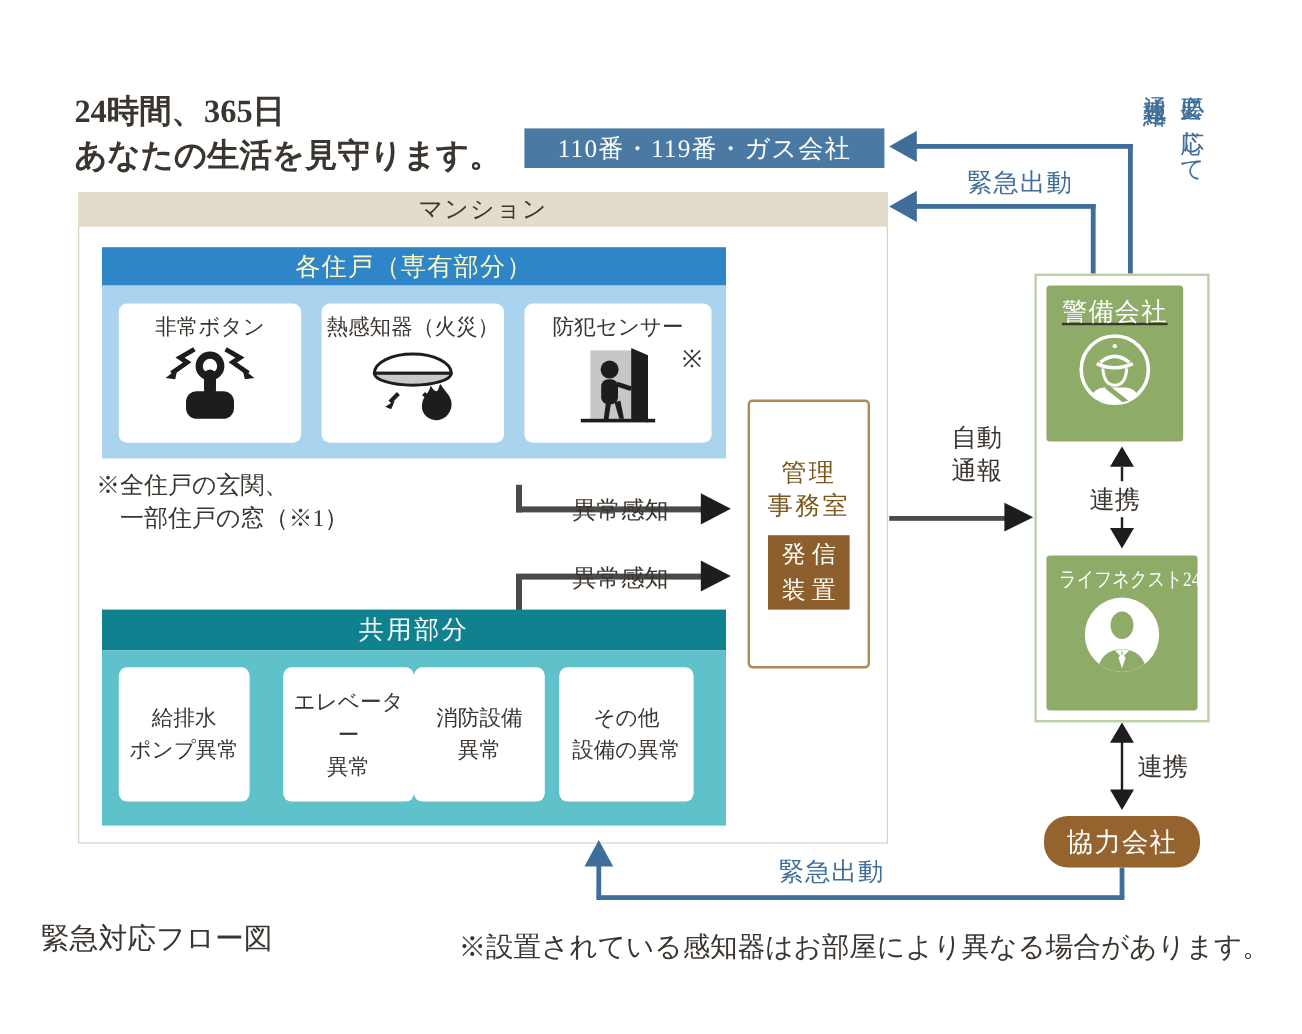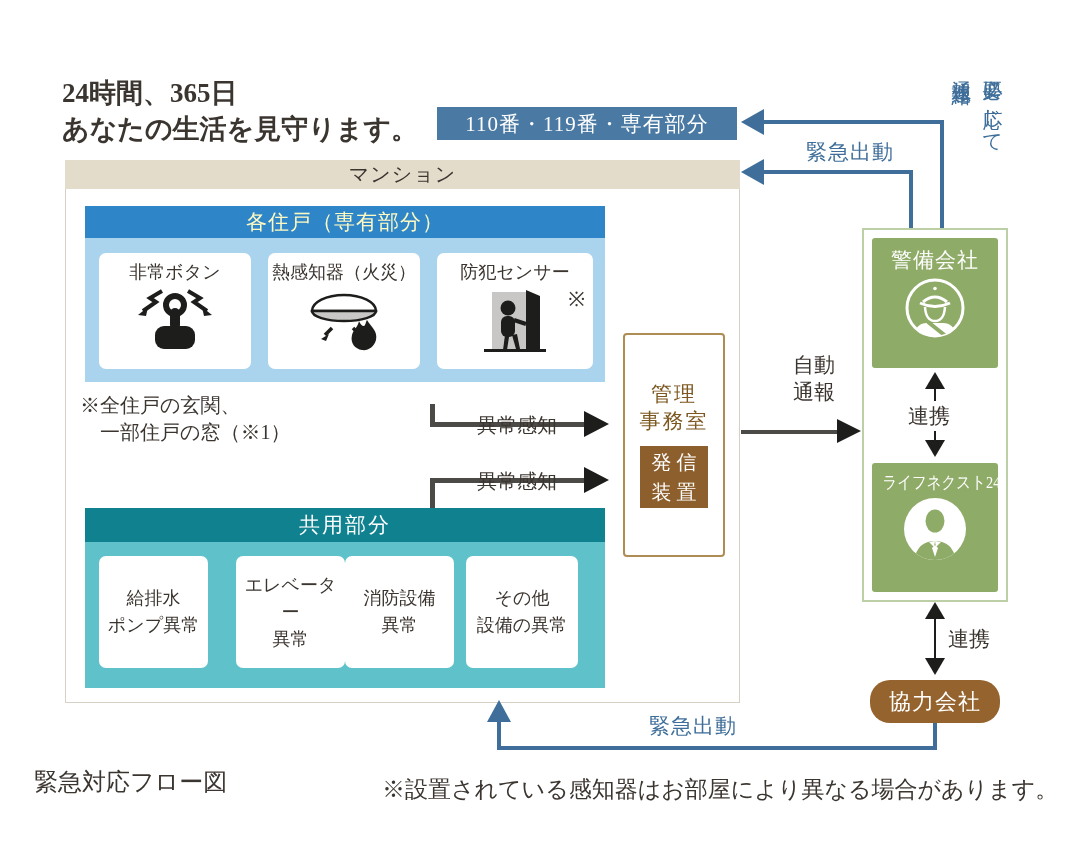--- a/index.html
+++ b/index.html
@@ -87,21 +87,21 @@
   
   #auto-lbl{left:778px;top:352px;width:72px;text-align:center;font-size:21px;line-height:1.3;}
   #auto-line{left:741px;top:430px;width:97px;height:4px;background:#4C4A46;}
   #auto-head{left:837px;top:419px;width:0;height:0;border-top:12px solid transparent;
              border-bottom:12px solid transparent;border-left:24px solid #1D1D1B;}
 
   
   #right-outer{left:862px;top:228px;width:146px;height:374px;background:#fff;
                border:2px solid #BCCFA6;box-sizing:border-box;}
   .gbox{background:#8FAB68;border-radius:3px;}
-  #security-box{left:872px;top:238px;width:126px;height:130px;}
+  #security-box{left:872px;top:238px;width:114px;height:130px;text-decoration:underline;}
   #lifenext-box{left:872px;top:463px;width:126px;height:129px;}
   .gbox-label{display:block;text-align:center;color:#fff;font-size:21px;margin-top:8px;
               letter-spacing:1px;white-space:nowrap;}
   #lifenext-box .gbox-label{font-size:17px;letter-spacing:0;}
   .condensed{display:inline-block;transform:scaleX(0.85);transform-origin:center;}
   .gbox svg{display:block;margin:1px auto 0;}
 
   
   .stem{width:2px;background:#1D1D1B;}
   #coop1-stem{left:934px;top:389px;height:52px;}
@@ -132,21 +132,21 @@
 </head>
 <body>
 
 <div class="page">
 
   <div class="abs" id="title">
     <span>24時間、365日</span><br>
     <span>あなたの生活を見守ります。</span>
   </div>
 
-  <div class="abs ctr" id="contacts-box">110番・119番・専有部分</div>
+  <div class="abs ctr" id="contacts-box">110番・119番・ガス会社</div>
 
   <div class="abs tri-left" id="arr-contacts"></div>
   <div class="abs bl" id="l1h"></div>
   <div class="abs bl" id="l1v"></div>
   <div class="abs tri-left" id="arr-mansion"></div>
   <div class="abs bl" id="l2h"></div>
   <div class="abs bl" id="l2v"></div>
   <div class="abs" id="lbl-dispatch-top">緊急出動</div>
   <div class="abs" id="vertical-note">
     <span>必要に応じて</span><br>

